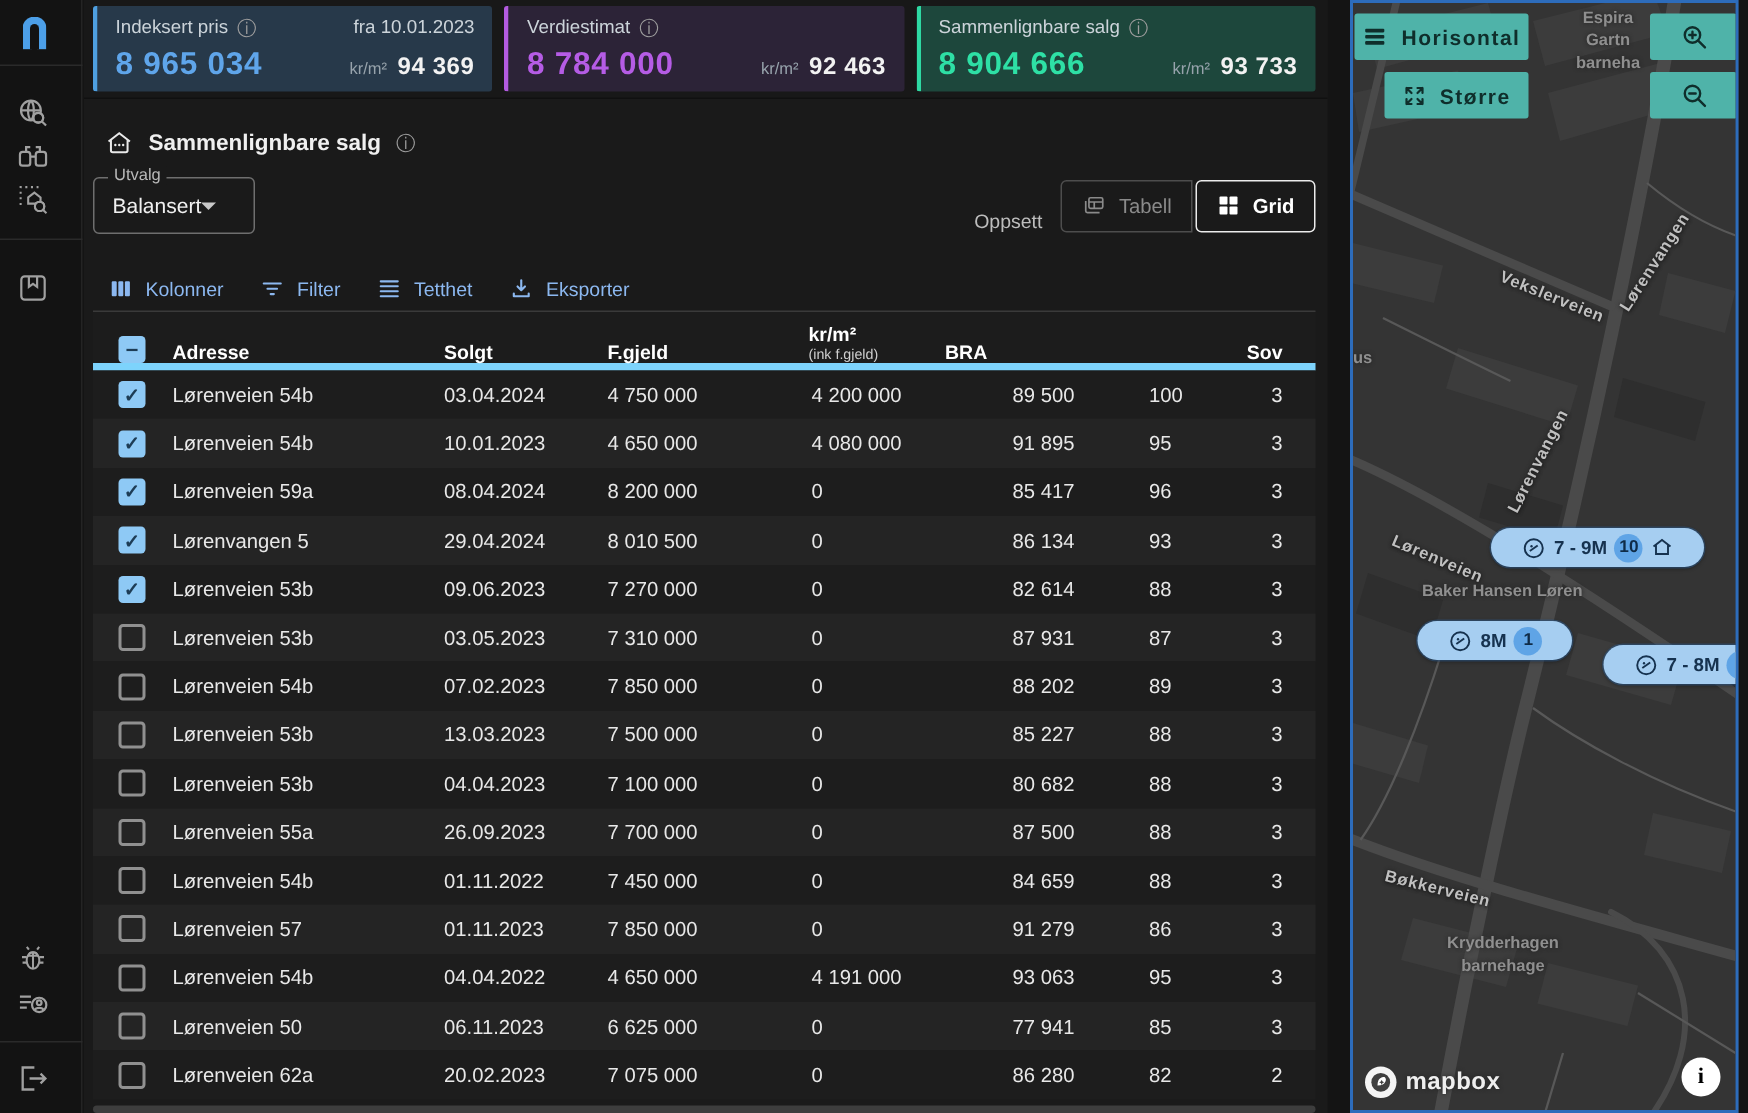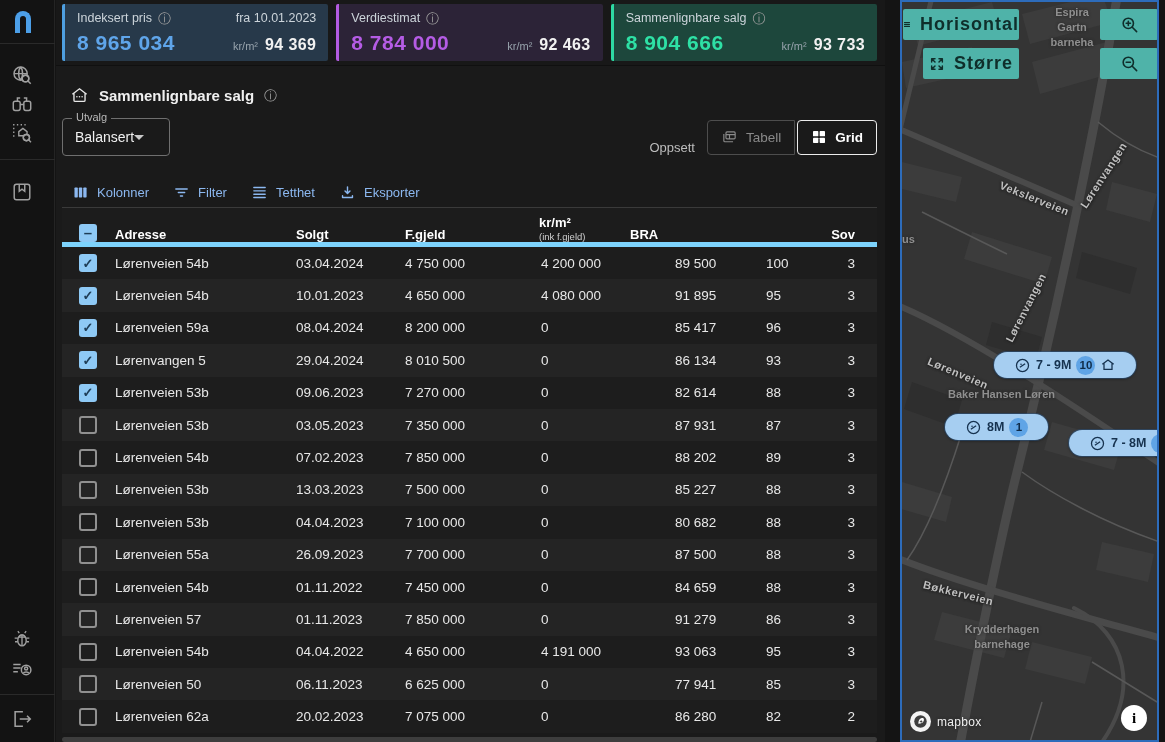--- a/index.html
+++ b/index.html
@@ -71,30 +71,30 @@
   .cb.checked::after{content:"✓";color:#1d3c55;font-weight:900;font-size:13px;}
   .cb.indet{background:#8ec9f5;}
   .cb.indet::after{content:"–";color:#1d3c55;font-weight:900;font-size:15px;margin-top:-2px;}
   .h-scrollbar{position:absolute;left:6px;right:8px;bottom:0;height:5px;background:#3d3d3d;border-radius:3px;}
 
   
   .map{position:absolute;left:900px;top:0;width:259px;height:742px;background:#343434;border:2px solid #2d6cbb;box-sizing:border-box;overflow:hidden;}
   .map svg.basemap{position:absolute;left:0;top:0;}
   .street{position:absolute;color:#c0c0c0;font-size:11px;font-weight:600;letter-spacing:.6px;white-space:nowrap;text-shadow:0 0 3px #1f1f1f,0 1px 2px #1f1f1f;transform-origin:left bottom;}
   .poi{position:absolute;color:#8f8f8f;font-size:11px;font-weight:600;text-align:center;line-height:1.35;text-shadow:0 0 3px #222;}
-  .map-btn{position:absolute;background:#4fb3a9;color:#0f2e2b;font-size:18px;font-weight:bold;letter-spacing:1px;display:flex;align-items:center;justify-content:center;gap:9px;cursor:pointer;border-radius:2px;z-index:5;}
+  .map-btn{position:absolute;background:#4fb3a9;color:#0f2e2b;font-size:14px;font-weight:bold;letter-spacing:1px;display:flex;align-items:center;justify-content:center;gap:9px;cursor:pointer;border-radius:2px;z-index:5;}
   .btn-horisontal{left:1px;top:7px;width:116px;height:31px;}
   .btn-storre{left:21px;top:46px;width:96px;height:31px;}
   .btn-zoomin{left:198px;top:7px;width:58px;height:31px;}
   .btn-zoomout{left:198px;top:46px;width:58px;height:31px;}
   .marker{position:absolute;height:26px;border-radius:13px;background:#a6cef1;display:flex;align-items:center;gap:5px;padding:0 20px;color:#16324f;font-weight:bold;font-size:12.5px;box-shadow:0 0 0 1px rgba(45,95,150,.45),0 1px 3px rgba(0,0,0,.45);z-index:6;cursor:pointer;white-space:nowrap;}
   .m-badge{min-width:19px;height:19px;border-radius:10px;background:#5fa4e6;display:flex;align-items:center;justify-content:center;font-size:11.5px;color:#0f2b47;padding:0 3px;box-sizing:border-box;}
   .attribution{position:absolute;left:8px;bottom:8px;display:flex;align-items:center;gap:6px;z-index:5;}
   .mb-circle{width:21px;height:21px;border-radius:50%;background:rgba(255,255,255,.95);display:flex;align-items:center;justify-content:center;}
-  .mb-text{color:rgba(255,255,255,.92);font-size:12px;font-weight:400;letter-spacing:.3px;text-shadow:0 0 3px #222;}
+  .mb-text{color:rgba(255,255,255,.92);font-size:16px;font-weight:700;letter-spacing:.3px;text-shadow:0 0 3px #222;}
   .map-info-btn{position:absolute;right:10px;bottom:9px;width:26px;height:26px;border-radius:50%;background:#fff;color:#000;display:flex;align-items:center;justify-content:center;font-weight:bold;font-size:15px;z-index:5;cursor:pointer;font-family:"Liberation Serif",serif;}
 </style>
 </head>
 <body>
 
 <div id="app">
 
   <div class="sidebar">
     <div class="logo-n"></div>
     <div class="side-div" style="top:43px"></div>
@@ -344,21 +344,21 @@
               <div class="t-cell c-krm2">82 614</div>
               <div class="t-cell c-bra">88</div>
               <div class="t-cell c-sov">3</div>
             </div>
             <div class="t-row alt">
               <div class="t-cell c-cb">
                 <span class="cb unchecked"></span>
               </div>
               <div class="t-cell c-adresse">Lørenveien 53b</div>
               <div class="t-cell c-solgt">03.05.2023</div>
-              <div class="t-cell c-pris">7 350 000</div>
+              <div class="t-cell c-pris">7 310 000</div>
               <div class="t-cell c-gjeld">0</div>
               <div class="t-cell c-krm2">87 931</div>
               <div class="t-cell c-bra">87</div>
               <div class="t-cell c-sov">3</div>
             </div>
             <div class="t-row">
               <div class="t-cell c-cb">
                 <span class="cb unchecked"></span>
               </div>
               <div class="t-cell c-adresse">Lørenveien 54b</div>

